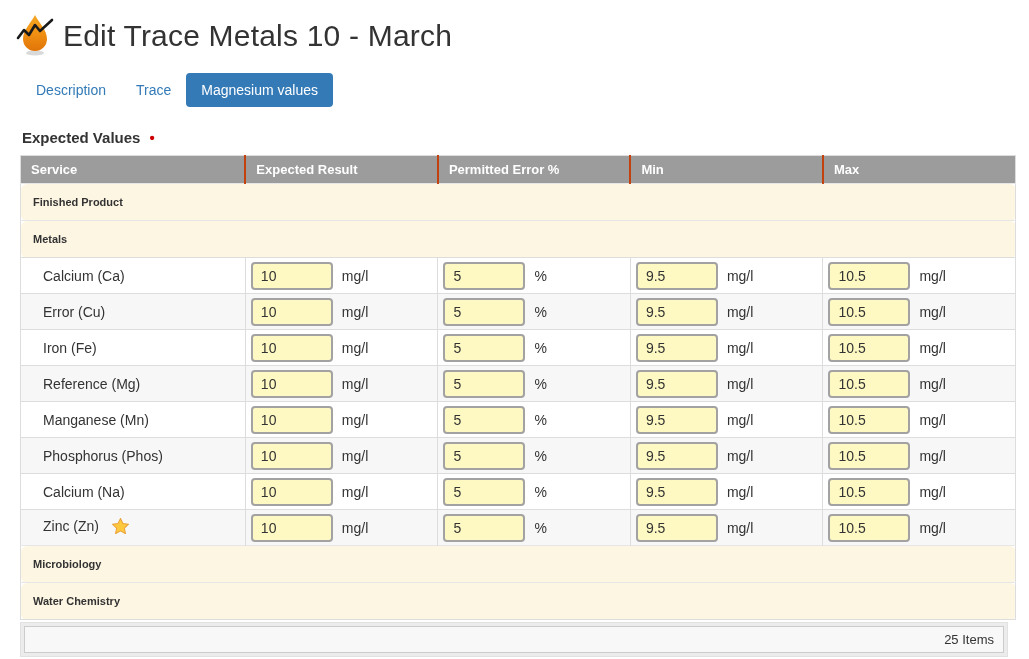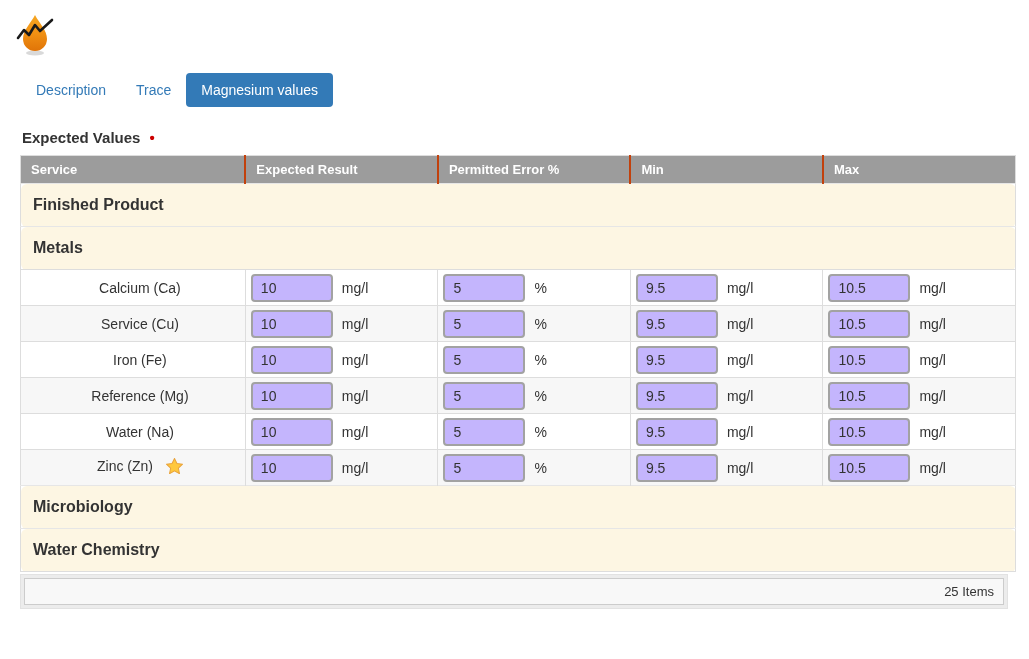--- a/index.html
+++ b/index.html
@@ -33,37 +33,37 @@
     border: 1px solid #ddd; font-size: 14px;
   }
   .ref-table th {
     background: #9c9c9c; color: #fff; text-align: left;
     font-size: 13px; font-weight: bold; padding: 6px 10px;
     border-left: 2px solid #c2410c; height: 27px;
   }
   .ref-table th:first-child { border-left: none; }
 
   tr.group-row td {
-    background: #fdf6e3; font-weight: bold; font-size: 16px;
+    background: #fdf6e3; font-weight: bold; font-size: 11px;
     padding: 12px 12px; border-top: 1px solid #e6e6e6; color: #333; border-radius: 6px;
   }
   tr.item-row td {
     border-top: 1px solid #ddd; border-left: 1px solid #ddd;
     padding: 3px 8px; height: 36px; vertical-align: middle;
   }
   tr.item-row td:first-child { border-left: none; }
   tr.item-row.even { background: #fff; }
   tr.item-row.odd  { background: #f7f7f7; }
 
-  td.svc-cell { padding-left: 22px !important; font-size: 14px; color: #333; text-align: center; }
+  td.svc-cell { padding-left: 22px !important; font-size: 14px; color: #333; }
   td.val-cell { padding-left: 5px !important; white-space: nowrap; }
 
   input.num-input {
     width: 82px; height: 28px; border: 2px solid #a2a2a2; border-radius: 4px;
-    padding: 0 8px; font-size: 14px; color: #333; background: #c4b5fd;
+    padding: 0 8px; font-size: 14px; color: #333; background: #fef9c3;
     font-family: "Liberation Sans", sans-serif; vertical-align: middle;
   }
   .unit { margin-left: 9px; font-size: 14px; color: #333; vertical-align: middle; }
 
   .star-wrap { margin-left: 9px; vertical-align: -3px; display: inline-block; }
 
   
   .table-footer {
     margin: 2px 21px 0 20px; background: #ececec;
     border: 1px solid #e2e2e2; padding: 3px;
@@ -84,20 +84,21 @@
           <stop offset="0" stop-color="#f6a723"></stop>
           <stop offset="0.55" stop-color="#ef8e12"></stop>
           <stop offset="1" stop-color="#e07408"></stop>
         </linearGradient>
       </defs>
       <ellipse cx="19" cy="41" rx="9" ry="2.4" fill="#c9c9c9" opacity="0.7"></ellipse>
       <path d="M19 3 C 15 11, 7 18, 7 27 a12 12 0 0 0 24 0 C 31 18, 23 11, 19 3 Z" fill="url(#lg)"></path>
       <polyline points="2,26 8,18 13,23 19,13 24,19 36,8" fill="none" stroke="#1a1a1a" stroke-width="2.6" stroke-linecap="round" stroke-linejoin="round"></polyline>
     </svg>
   </span>
+  <h1 class="page-title">Edit Trace Metals 10 - March</h1>
 </div>
 
 <div class="tabs">
   <a class="tab-link">Description</a>
   <a class="tab-link">Trace</a>
   <a class="tab-link active">Magnesium values</a>
 </div>
 
 <div class="section-label">
   <span>Expected Values</span><span class="req-dot">•</span>
@@ -144,21 +145,21 @@
     <td class="val-cell">
       <input class="num-input" type="text" value="9.5" style=""><span class="unit">mg/l</span>
     </td>
     <td class="val-cell">
       <input class="num-input" type="text" value="10.5" style=""><span class="unit">mg/l</span>
     </td>
   </tr>
 
   <tr class="item-row odd">
     <td class="svc-cell">
-      <span>Service (Cu)</span>
+      <span>Error (Cu)</span>
       
     </td>
     <td class="val-cell">
       <input class="num-input" type="text" value="10" style=""><span class="unit">mg/l</span>
     </td>
     <td class="val-cell">
       <input class="num-input" type="text" value="5" style=""><span class="unit">%</span>
     </td>
     <td class="val-cell">
       <input class="num-input" type="text" value="9.5" style=""><span class="unit">mg/l</span>
@@ -199,25 +200,61 @@
       <input class="num-input" type="text" value="5" style=""><span class="unit">%</span>
     </td>
     <td class="val-cell">
       <input class="num-input" type="text" value="9.5" style=""><span class="unit">mg/l</span>
     </td>
     <td class="val-cell">
       <input class="num-input" type="text" value="10.5" style=""><span class="unit">mg/l</span>
     </td>
   </tr>
 
-
-
   <tr class="item-row even">
     <td class="svc-cell">
-      <span>Water (Na)</span>
+      <span>Manganese (Mn)</span>
+      
+    </td>
+    <td class="val-cell">
+      <input class="num-input" type="text" value="10" style=""><span class="unit">mg/l</span>
+    </td>
+    <td class="val-cell">
+      <input class="num-input" type="text" value="5" style=""><span class="unit">%</span>
+    </td>
+    <td class="val-cell">
+      <input class="num-input" type="text" value="9.5" style=""><span class="unit">mg/l</span>
+    </td>
+    <td class="val-cell">
+      <input class="num-input" type="text" value="10.5" style=""><span class="unit">mg/l</span>
+    </td>
+  </tr>
+
+  <tr class="item-row odd">
+    <td class="svc-cell">
+      <span>Phosphorus (Phos)</span>
+      
+    </td>
+    <td class="val-cell">
+      <input class="num-input" type="text" value="10" style=""><span class="unit">mg/l</span>
+    </td>
+    <td class="val-cell">
+      <input class="num-input" type="text" value="5" style=""><span class="unit">%</span>
+    </td>
+    <td class="val-cell">
+      <input class="num-input" type="text" value="9.5" style=""><span class="unit">mg/l</span>
+    </td>
+    <td class="val-cell">
+      <input class="num-input" type="text" value="10.5" style=""><span class="unit">mg/l</span>
+    </td>
+  </tr>
+
+  <tr class="item-row even">
+    <td class="svc-cell">
+      <span>Calcium (Na)</span>
       
     </td>
     <td class="val-cell">
       <input class="num-input" type="text" value="10" style=""><span class="unit">mg/l</span>
     </td>
     <td class="val-cell">
       <input class="num-input" type="text" value="5" style=""><span class="unit">%</span>
     </td>
     <td class="val-cell">
       <input class="num-input" type="text" value="9.5" style=""><span class="unit">mg/l</span>

